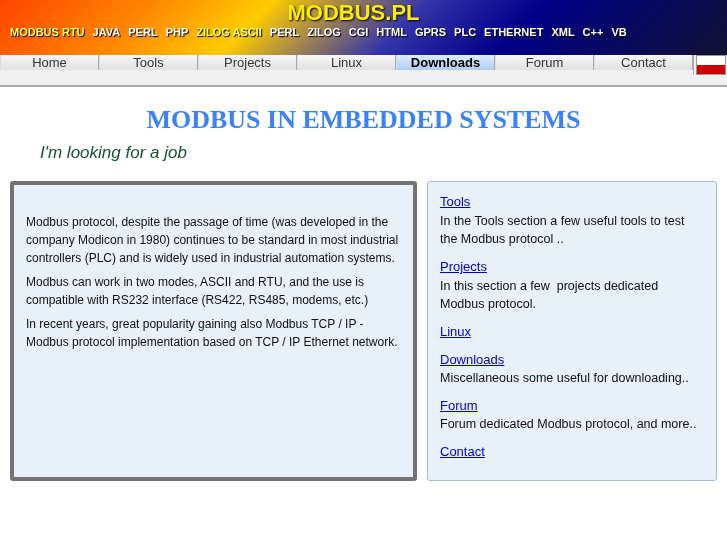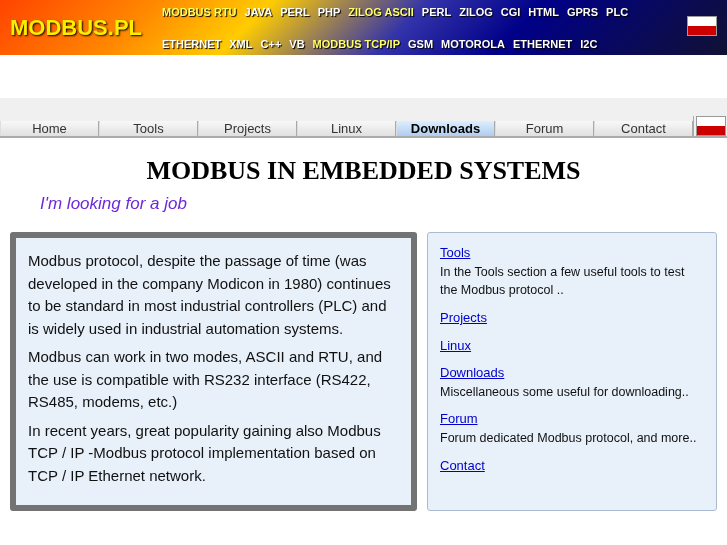--- a/index.html
+++ b/index.html
@@ -7,20 +7,21 @@
 
     
     #header-banner {
       background: linear-gradient(to right, #ff6600, #ff9900, #ffcc00, #0000cc, #000099);
       height: 55px;
       display: flex;
       align-items: center;
       padding: 0 10px;
       position: relative;
       overflow: hidden;
+      flex-direction: column;
     }
     #header-banner::before {
       content: '';
       position: absolute;
       inset: 0;
       background: linear-gradient(135deg, #ff4400 0%, #ff8800 20%, #ffcc00 35%, #3333aa 55%, #000088 70%, #111133 100%);
     }
     .banner-logo {
       position: relative;
       z-index: 2;
@@ -58,23 +59,22 @@
       display: inline-block;
       background: linear-gradient(to bottom, #fff 50%, #cc0000 50%);
       border: 1px solid #999;
     }
 
     
     #nav {
       display: flex;
       border-bottom: 2px solid #aaa;
       background: #f0f0f0;
-      height: 40px;
-      align-items: flex-end;
-      margin-top: 43px;
+      height: 32px;
+      align-items: flex-start;
     }
     .nav-item {
       flex: 1;
       display: flex;
       align-items: center;
       justify-content: center;
       border-right: 1px solid #aaa;
       border-left: 1px solid #ddd;
       font-size: 13px;
       color: #333;
@@ -90,47 +90,47 @@
       justify-content: center;
       border-left: 1px solid #aaa;
       background: #f0f0f0;
     }
 
     
     #main-title {
       text-align: center;
       font-size: 26px;
       font-weight: bold;
-      color: #000000;
+      color: #3b82f6;
       margin: 18px 0 8px 0;
       font-family: 'Times New Roman', serif;
     }
     #job-text {
       text-align: left;
       margin-left: 40px;
       font-size: 17px;
-      color: #6d28d9;
+      color: #14532d;
       font-style: italic;
       margin-bottom: 18px;
     }
 
     
     #columns {
       display: flex;
       gap: 10px;
       padding: 0 10px;
       margin-bottom: 10px;
     }
     .col-left {
       flex: 1;
       background: #e8f0fa;
-      border: 6px solid #737373;
+      border: 4px solid #737373;
       border-radius: 3px;
-      padding: 12px 12px;
-      font-size: 15px;
+      padding: 28px 12px;
+      font-size: 12px;
       line-height: 1.5;
       color: #111;
     }
     .col-right {
       width: 290px;
       background: #e8f0fa;
       border: 1px solid #aabbd0;
       border-radius: 3px;
       padding: 10px 12px;
       font-size: 12.5px;
@@ -201,20 +201,21 @@
     <p style="margin-bottom:6px;">In recent years, great popularity gaining also Modbus TCP / IP -Modbus protocol implementation based on TCP / IP Ethernet network.</p>
   </div>
 
   <div class="col-right">
     <div class="right-section">
       <div class="right-section-title">Tools</div>
       <div class="right-text">In the Tools section a few useful tools to test the Modbus protocol ..</div>
     </div>
     <div class="right-section">
       <div class="right-section-title">Projects</div>
+      <div class="right-text">In this section a few &nbsp;projects dedicated Modbus protocol.</div>
     </div>
     <div class="right-section">
       <div class="right-linux">Linux</div>
     </div>
     <div class="right-section">
       <div class="right-section-title">Downloads</div>
       <div class="right-text">Miscellaneous some useful for downloading..</div>
     </div>
     <div class="right-section">
       <div class="right-section-title">Forum</div>

